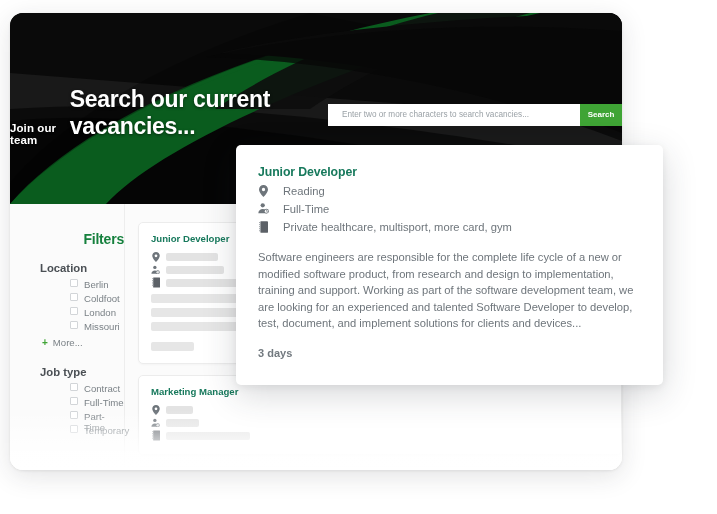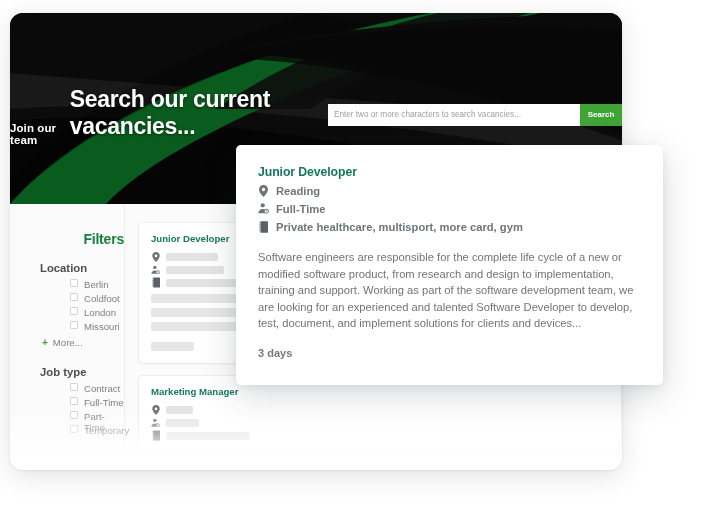--- a/index.html
+++ b/index.html
@@ -44,21 +44,21 @@
   }
   .hero-title {
     margin-top: 8px;
     color: #ffffff; font-size: 23px; font-weight: bold;
     letter-spacing: -0.3px; text-shadow: 0 1px 3px rgba(0,0,0,0.55);
   }
   .searchbar { margin-top: 12px; display: flex; height: 22px; width: 378px; }
   .search-input {
     flex: 1; height: 22px; border: none; outline: none;
     background: #ffffff; font-family: inherit;
-    font-size: 8.2px; color: #3d4348; padding: 0 6px;
+    font-size: 8.2px; color: #3d4348; padding: 0 14px;
   }
   .search-input::placeholder { color: #9aa1a6; }
   .search-btn {
     width: 42px; height: 22px; border: none; cursor: pointer;
     background: #3fa435; color: #ffffff;
     font-family: inherit; font-size: 8px; font-weight: bold;
     display: flex; align-items: center; justify-content: center;
   }
 
   
@@ -101,21 +101,21 @@
 
   
   .detail-card {
     position: absolute; left: 236px; top: 145px;
     width: 427px; height: 240px;
     background: #ffffff; border-radius: 5px;
     box-shadow: 0 10px 34px rgba(40,44,56,0.18), 0 2px 8px rgba(0,0,0,0.07);
     padding: 20px 22px 0 22px; z-index: 20; overflow: hidden;
   }
   .detail-title { font-size: 12.3px; font-weight: bold; color: #17795c; letter-spacing: -0.1px; }
-  .detail-meta { display: flex; align-items: center; gap: 7px; margin-top: 5px; font-weight: bold; }
+  .detail-meta { display: flex; align-items: center; gap: 14px; margin-top: 5px; }
   .detail-meta-ic { width: 11px; height: 13px; flex: 0 0 11px; display:flex; align-items:center; justify-content:center; }
   .detail-meta-text { font-size: 11.2px; color: #6e757b; }
   .detail-desc {
     margin-top: 16px; font-size: 11.2px; line-height: 16.5px;
     color: #6e757b; max-width: 392px;
   }
   .detail-age { margin-top: 15px; font-size: 11px; color: #72797f; font-weight: bold; }
 </style>
 </head>
 <body>

